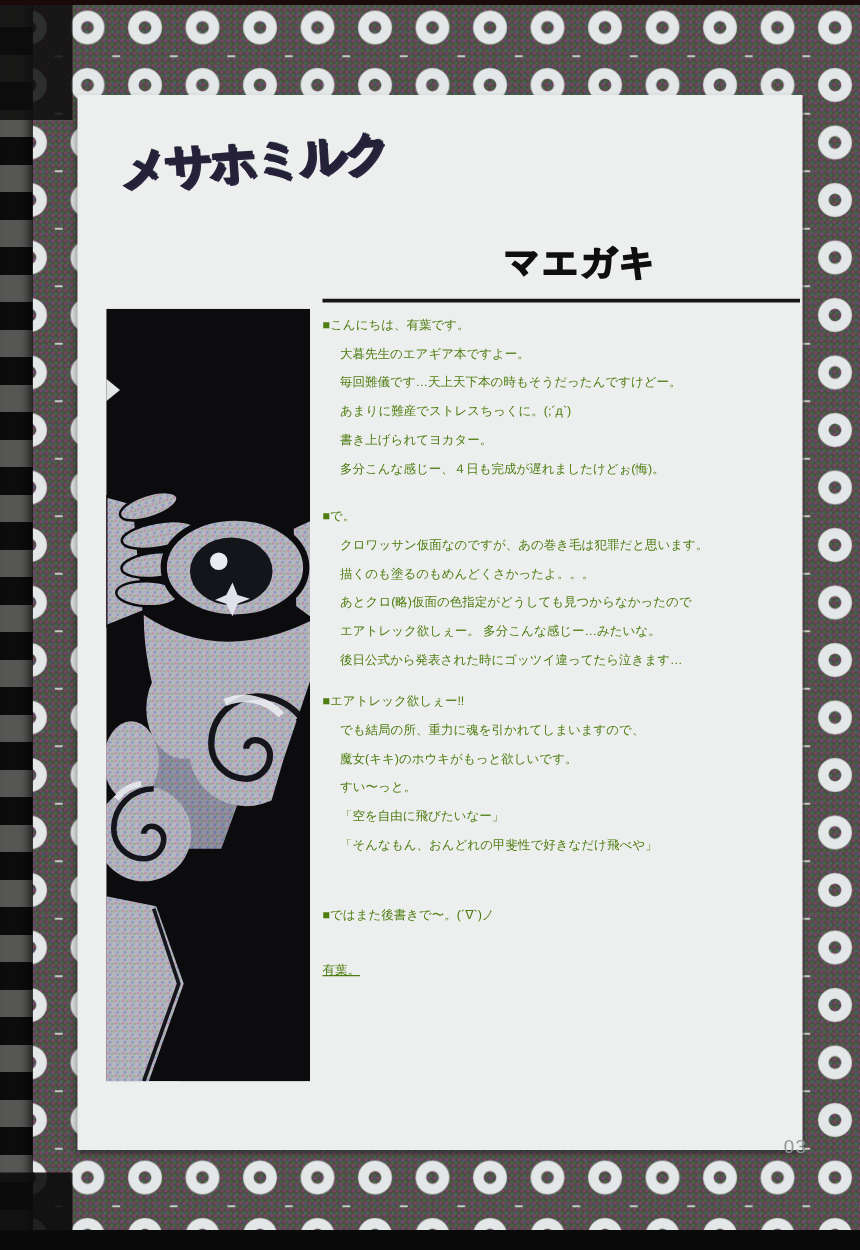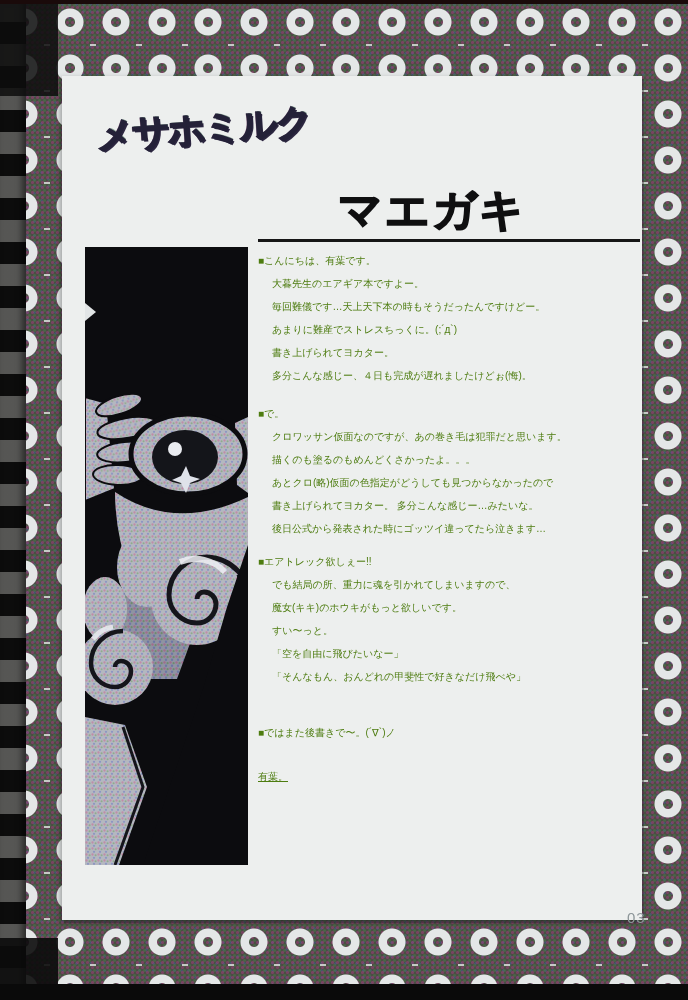--- a/index.html
+++ b/index.html
@@ -41,21 +41,21 @@
   }
   .logo{
     position:absolute;left:34px;top:28px;
     font-size:37px;font-weight:900;letter-spacing:-2px;color:#242138;
     transform:rotate(-4deg);
     text-shadow:2px 2px 0 rgba(22,16,44,.9), -1px 0 0 rgba(112,44,92,.55), 1px -1px 0 rgba(34,80,56,.5);
     -webkit-text-stroke:1.5px #242138;
   }
   .title{
     position:absolute;left:186px;top:112px;width:278px;text-align:right;
-    font-size:44px;line-height:44px;font-weight:900;color:#0f0f10;letter-spacing:2px;
+    font-size:28px;line-height:44px;font-weight:900;color:#0f0f10;letter-spacing:2px;
     -webkit-text-stroke:1.5px #0f0f10;
   }
   .rule{position:absolute;left:196px;top:163px;width:382px;height:3px;background:#161616;}
 
   .art{position:absolute;left:23px;top:171px;width:163px;height:618px;}
   .art svg{display:block;}
 
   .text-col{
     position:absolute;left:196px;top:173px;width:388px;
     color:#4d7c0f;font-size:10px;line-height:23px;font-weight:500;
@@ -149,21 +149,21 @@
         <div class="line cont">毎回難儀です…天上天下本の時もそうだったんですけどー。</div>
         <div class="line cont">あまりに難産でストレスちっくに。(;´д`)</div>
         <div class="line cont">書き上げられてヨカター。</div>
         <div class="line cont">多分こんな感じー、４日も完成が遅れましたけどぉ(悔)。</div>
       </div>
       <div class="block b2">
         <div class="line">■で。</div>
         <div class="line cont">クロワッサン仮面なのですが、あの巻き毛は犯罪だと思います。</div>
         <div class="line cont">描くのも塗るのもめんどくさかったよ。。。</div>
         <div class="line cont">あとクロ(略)仮面の色指定がどうしても見つからなかったので</div>
-        <div class="line cont">書き上げられてヨカター。 多分こんな感じー…みたいな。</div>
+        <div class="line cont">エアトレック欲しぇー。 多分こんな感じー…みたいな。</div>
         <div class="line cont">後日公式から発表された時にゴッツイ違ってたら泣きます…</div>
       </div>
       <div class="block b3">
         <div class="line">■エアトレック欲しぇー!!</div>
         <div class="line cont">でも結局の所、重力に魂を引かれてしまいますので、</div>
         <div class="line cont">魔女(キキ)のホウキがもっと欲しいです。</div>
         <div class="line cont">すい〜っと。</div>
         <div class="line cont">「空を自由に飛びたいなー」</div>
         <div class="line cont">「そんなもん、おんどれの甲斐性で好きなだけ飛べや」</div>
       </div>

